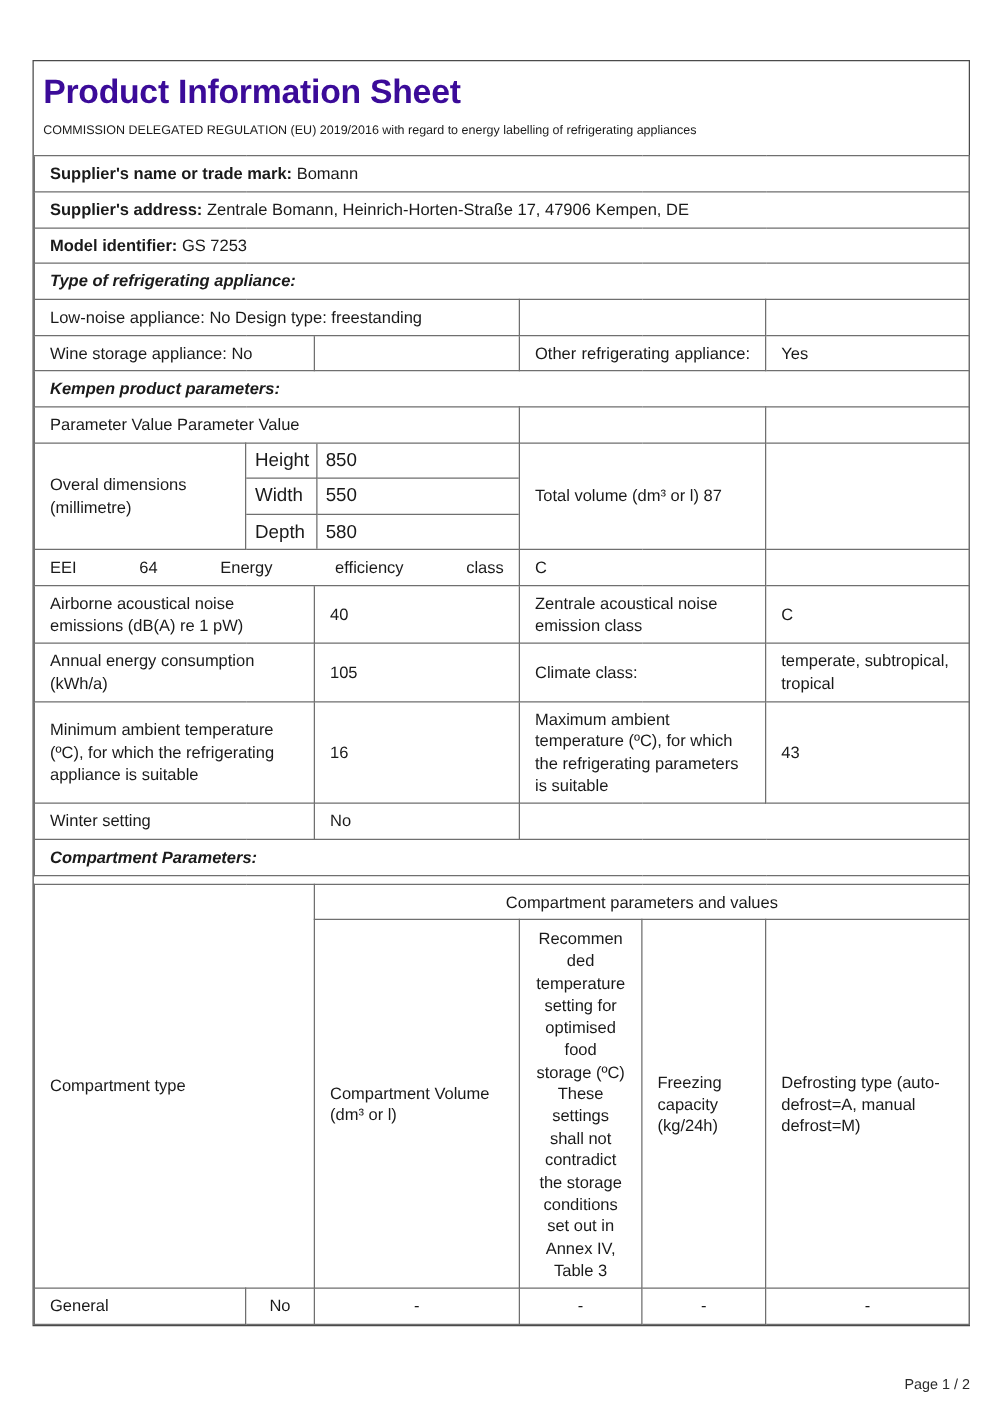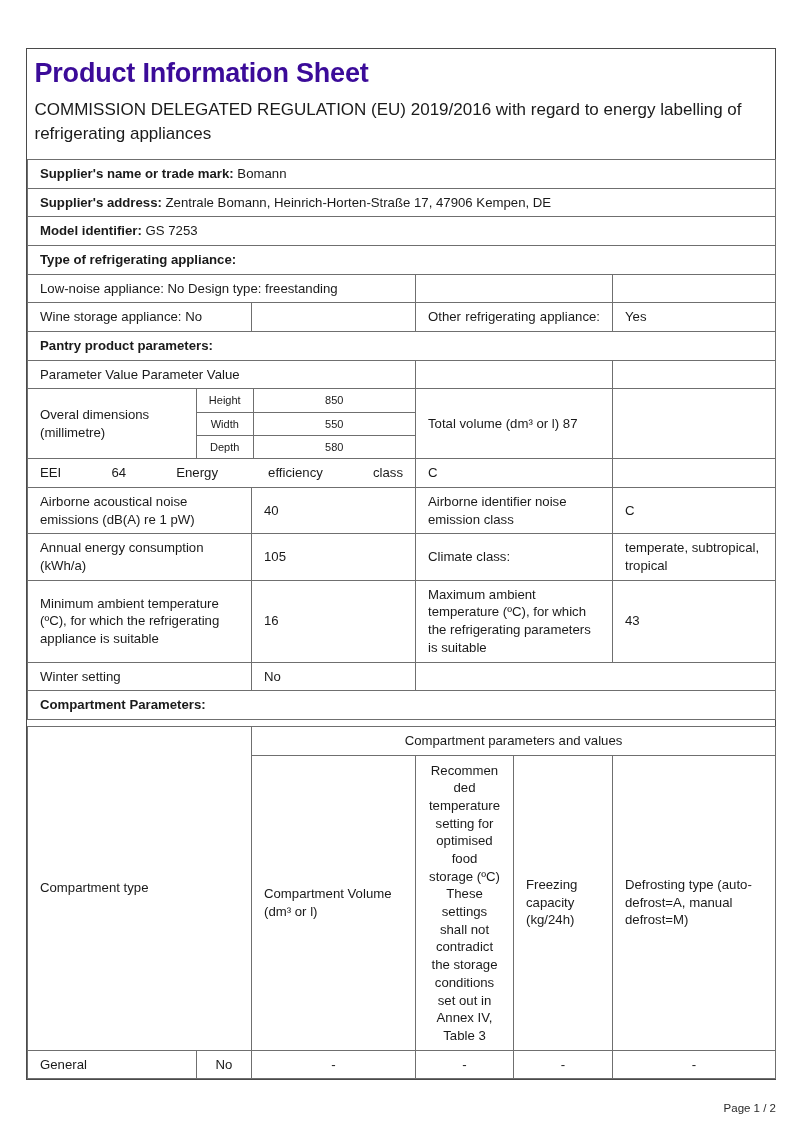--- a/index.html
+++ b/index.html
@@ -56,29 +56,30 @@
   }
   .doc-title {
     font-size: 27px;
     font-weight: bold;
     color: #3b0b99;
     letter-spacing: -0.2px;
     margin: 0 0 9px 0;
     line-height: 1.1;
   }
   .doc-sub {
-    font-size: 17px;
+    font-size: 10px;
     line-height: 1.45;
     color: #1a1a1a;
   }
 
   .b { font-weight: bold; }
 
   .sect-head td {
     font-weight: bold;
+    font-style: italic;
   }
 
   .nowrap-over {
     white-space: nowrap;
     overflow: visible;
     margin-left: 20px;
   }
 
   .just {
     text-align: justify;
@@ -120,23 +121,22 @@
 
   
   table.dims {
     width: 100%;
     border-collapse: collapse;
     table-layout: fixed;
   }
   table.dims td {
     border: 1px solid #6f6f6f;
     padding: 4px 7px;
-    font-size: 11px;
+    font-size: 15px;
     line-height: 1.3;
-    text-align: center;
   }
   table.dims tr:first-child td { border-top: none; }
   table.dims tr:last-child td { border-bottom: none; }
   table.dims td:first-child { border-left: none; }
   table.dims td:last-child { border-right: none; }
   .dims-wrap { padding: 0 !important; vertical-align: middle; }
 </style>
 </head>
 <body>
 
@@ -193,21 +193,21 @@
       </tr>
 
       <tr>
         <td colspan="2">Wine storage appliance: No</td>
         <td></td>
         <td colspan="2" class="just">Other refrigerating appliance:</td>
         <td>Yes</td>
       </tr>
 
       <tr class="sect-head">
-        <td colspan="6">Pantry product parameters:</td>
+        <td colspan="6">Kempen product parameters:</td>
       </tr>
 
       <tr>
         <td colspan="3" class="nowrap-over">Parameter Value Parameter Value</td>
         <td colspan="2"></td>
         <td></td>
       </tr>
 
       <tr>
         <td>Overal dimensions (millimetre)</td>
@@ -242,21 +242,21 @@
           <span>EEI 64</span>
           <span>Energy efficiency class</span>
         </td>
         <td colspan="2">C</td>
         <td></td>
       </tr>
 
       <tr>
         <td colspan="2">Airborne acoustical noise emissions (dB(A) re 1 pW)</td>
         <td>40</td>
-        <td colspan="2">Airborne identifier noise emission class</td>
+        <td colspan="2">Zentrale acoustical noise emission class</td>
         <td>C</td>
       </tr>
 
       <tr>
         <td colspan="2">Annual energy consumption (kWh/a)</td>
         <td>105</td>
         <td colspan="2">Climate class:</td>
         <td>temperate, subtropical, tropical</td>
       </tr>
 

